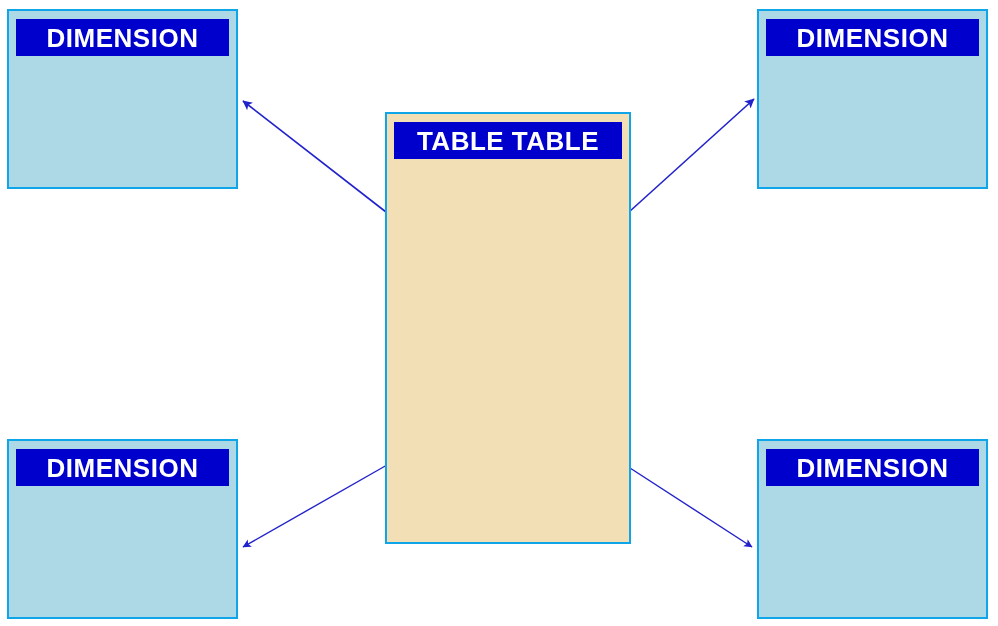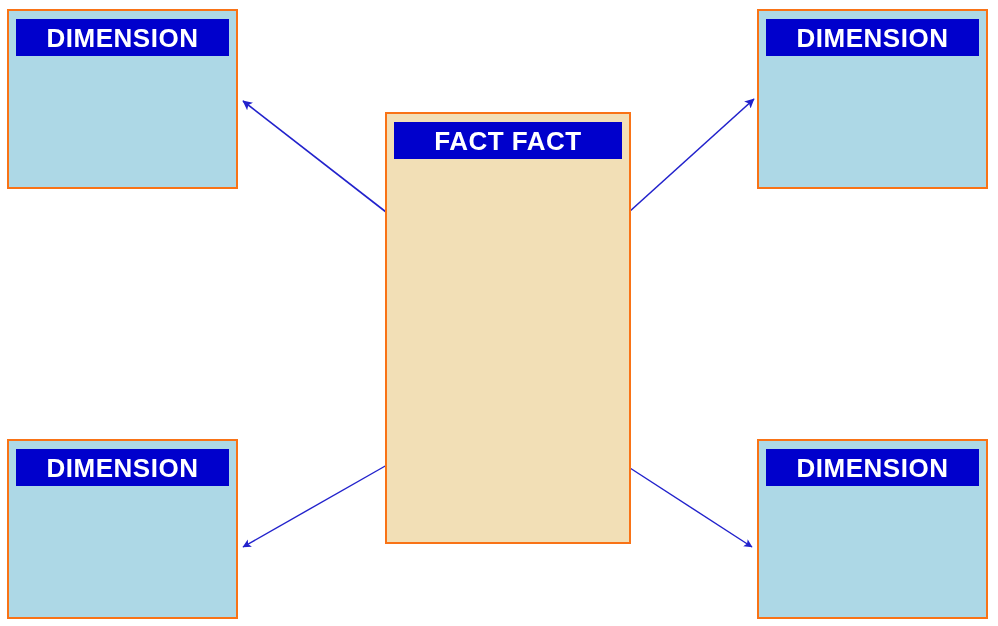--- a/index.html
+++ b/index.html
@@ -21,21 +21,21 @@
     position: absolute;
     left: 0;
     top: 0;
     width: 998px;
     height: 626px;
     pointer-events: none;
   }
   .entity-box {
     position: absolute;
     box-sizing: border-box;
-    border: 2px solid #f97316;
+    border: 2px solid #0ea5e9;
     background: #ADD8E6;
     z-index: 2;
     padding-left: 8px;
   }
   .entity-box.fact {
     background: #F2DFB6;
   }
   .entity-title {
     position: absolute;
     left: 7px;
@@ -93,17 +93,17 @@
     <div class="entity-title">DIMENSION</div>
     <div class="entity-body"></div>
   </div>
 
   <div class="entity-box" style="left:757px; top:439px; width:231px; height:180px;">
     <div class="entity-title">DIMENSION</div>
     <div class="entity-body"></div>
   </div>
 
   <div class="entity-box fact" style="left:385px; top:112px; width:246px; height:432px;">
-    <div class="entity-title">FACT FACT</div>
+    <div class="entity-title">TABLE TABLE</div>
     <div class="entity-body"></div>
   </div>
 
 </div>
 
 </body></html>

